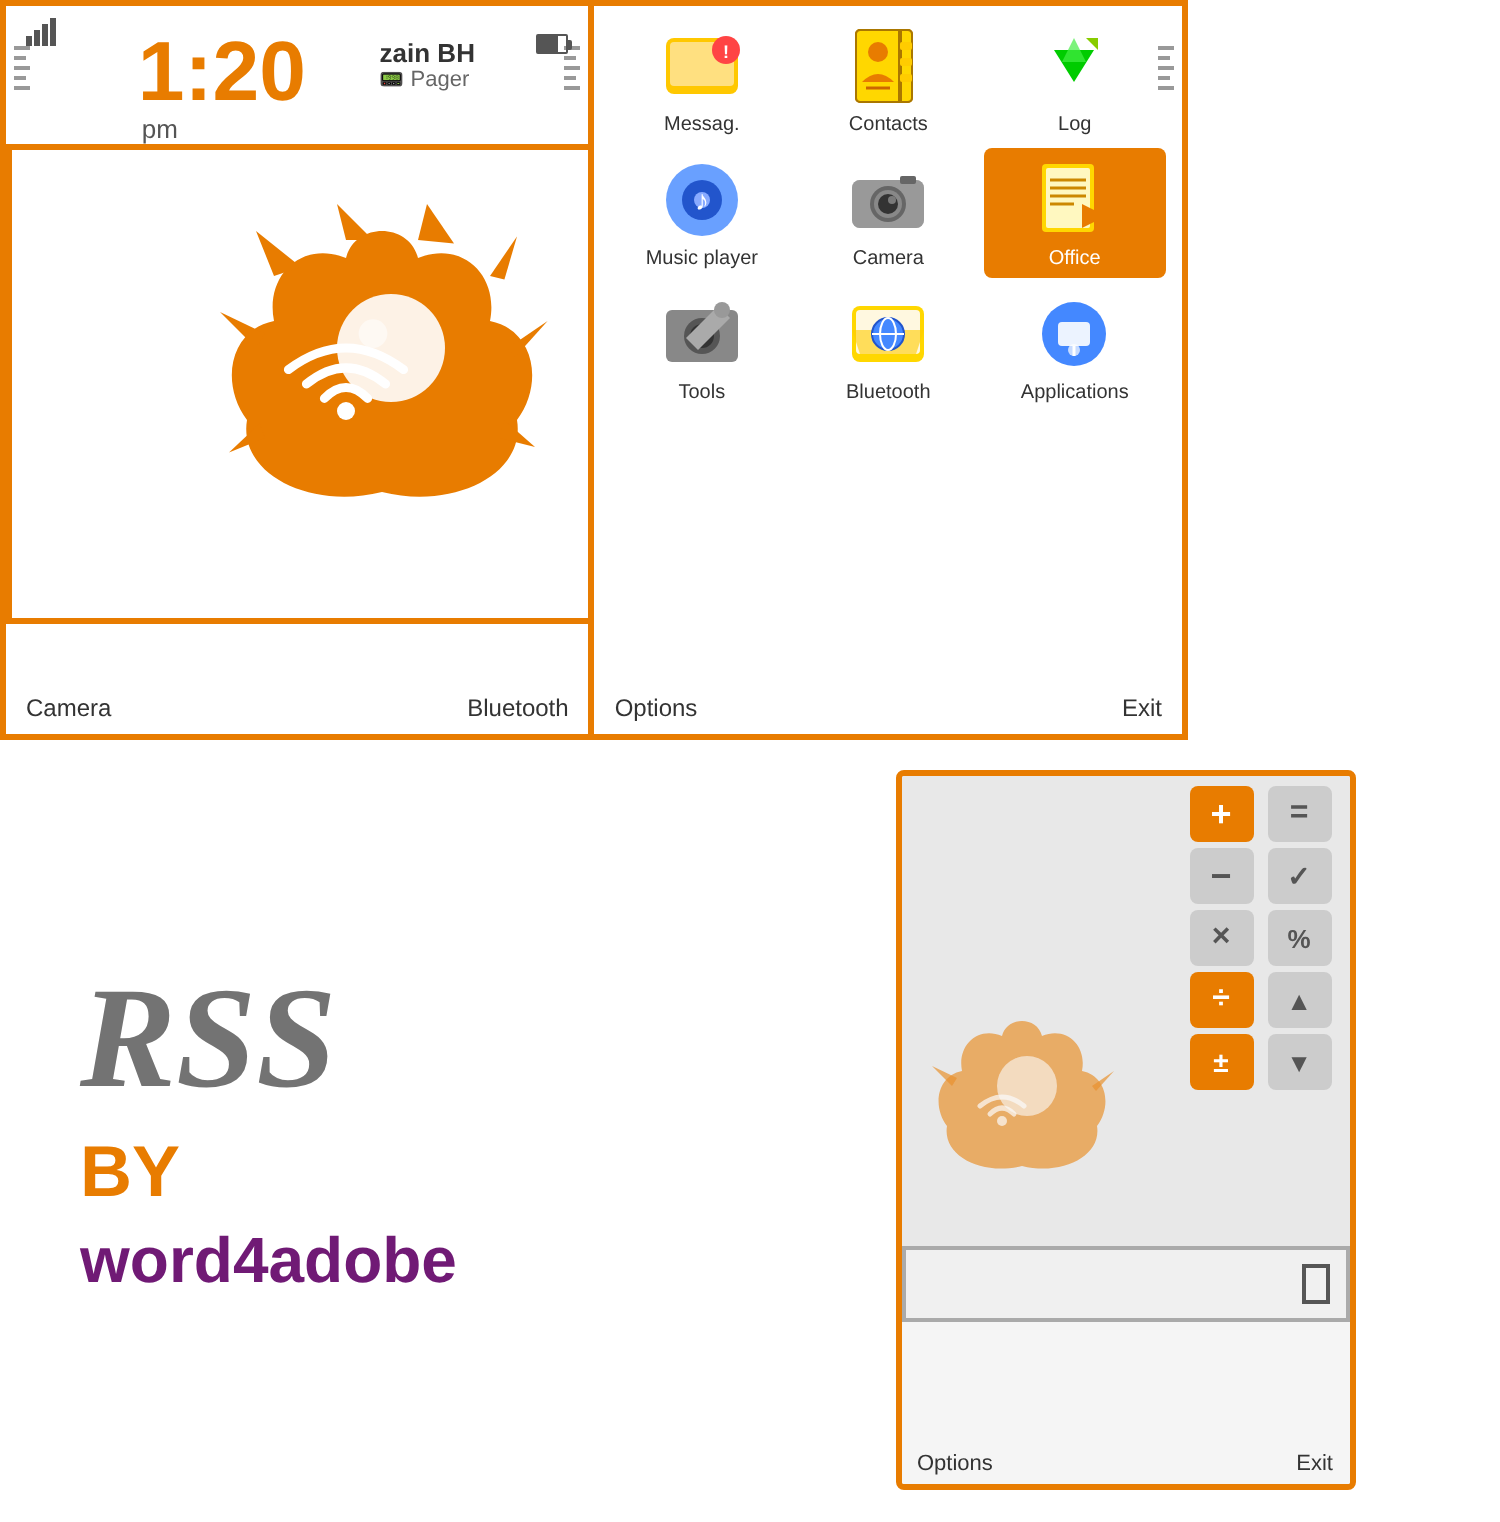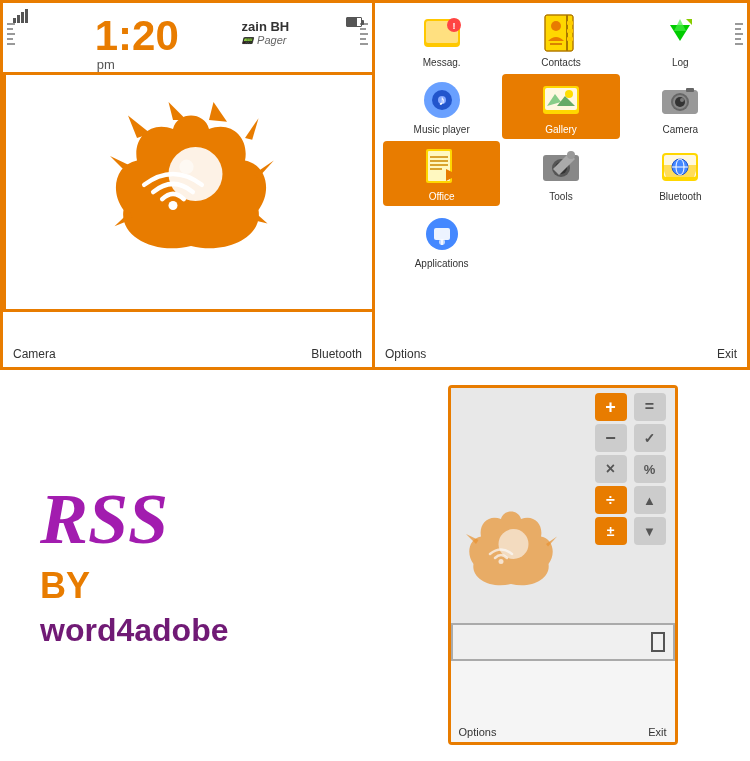--- a/index.html
+++ b/index.html
@@ -8,21 +8,21 @@
       height: 761px;
       background: #ffffff;
       font-family: Arial, sans-serif;
       overflow: hidden;
       position: relative;
     }
 
     
     .top-section {
       display: flex;
-      width: 750px;
+      width: 594px;
       height: 370px;
       position: relative;
       z-index: 1;
     }
 
     
     .phone-left {
       width: 375px;
       height: 370px;
       border: 3px solid #e87c00;
@@ -156,21 +156,21 @@
       display: flex;
       flex-direction: column;
       align-items: flex-start;
       justify-content: center;
       padding-left: 40px;
     }
 
     .rss-title {
       font-size: 72px;
       font-weight: bold;
-      color: #a21caf;
+      color: #737373;
       font-style: italic;
       font-family: Georgia, serif;
       line-height: 1;
       margin-bottom: 10px;
     }
 
     .by-text {
       font-size: 36px;
       font-weight: bold;
       color: #e87c00;
@@ -283,21 +283,21 @@
           <div style="width:3px;height:11px;background:#555;"></div>
           <div style="width:3px;height:14px;background:#555;"></div>
         </div>
       </div>
       <div style="display:flex;flex-direction:column;align-items:flex-start;margin-top:6px;margin-left:10px;">
         <div style="font-size:42px;font-weight:900;color:#e87c00;line-height:1;font-family:'Arial Black',sans-serif;">1:20</div>
         <div style="font-size:13px;color:#555;margin-left:2px;">pm</div>
       </div>
       <div style="display:flex;flex-direction:column;align-items:flex-start;margin-top:10px;margin-left:6px;">
         <div style="font-size:13px;font-weight:bold;color:#333;">zain BH</div>
-        <div style="font-size:11px;color:#666;font-style:italic;">
+        <div style="font-size:11px;color:#666;">
           <span style="font-size:10px;">📟</span>
           <span>Pager</span>
         </div>
       </div>
       <div style="display:flex;align-items:flex-end;gap:1px;margin-top:8px;">
 
         <div style="width:16px;height:10px;border:1px solid #555;border-radius:1px;position:relative;">
           <div style="position:absolute;right:-3px;top:2px;width:2px;height:5px;background:#555;border-radius:0 1px 1px 0;"></div>
           <div style="width:70%;height:100%;background:#555;"></div>
         </div>
@@ -395,33 +395,20 @@
             <circle cx="22" cy="22" r="18" fill="#4488ff" opacity="0.8"></circle>
             <circle cx="22" cy="22" r="10" fill="#2255cc"></circle>
             <circle cx="22" cy="22" r="4" fill="#88aaff"></circle>
 
             <text x="22" y="27" text-anchor="middle" font-size="14" fill="white">♪</text>
           </svg>
         </div>
         <span>Music player</span>
       </div>
 
-      <div class="menu-item highlighted">
-        <div class="menu-icon">
-          <svg width="44" height="44" viewBox="0 0 44 44">
-            <rect x="4" y="8" width="36" height="28" rx="3" fill="#ffd700"></rect>
-            <rect x="6" y="10" width="32" height="22" rx="2" fill="#fff8e0"></rect>
-
-            <polygon points="8,28 16,16 22,24" fill="#88cc88"></polygon>
-            <polygon points="18,28 26,18 36,28" fill="#66aa66"></polygon>
-            <circle cx="30" cy="16" r="4" fill="#ffdd00"></circle>
-          </svg>
-        </div>
-        <span>Gallery</span>
-      </div>
 
       <div class="menu-item">
         <div class="menu-icon">
           <svg width="44" height="44" viewBox="0 0 44 44">
             <rect x="4" y="12" width="36" height="24" rx="4" fill="#888"></rect>
             <rect x="4" y="12" width="36" height="24" rx="4" fill="#aaa" opacity="0.5"></rect>
             <circle cx="22" cy="24" r="9" fill="#666"></circle>
             <circle cx="22" cy="24" r="7" fill="#888"></circle>
             <circle cx="22" cy="24" r="5" fill="#333"></circle>
             <circle cx="24" cy="22" r="2" fill="#aaa" opacity="0.6"></circle>

